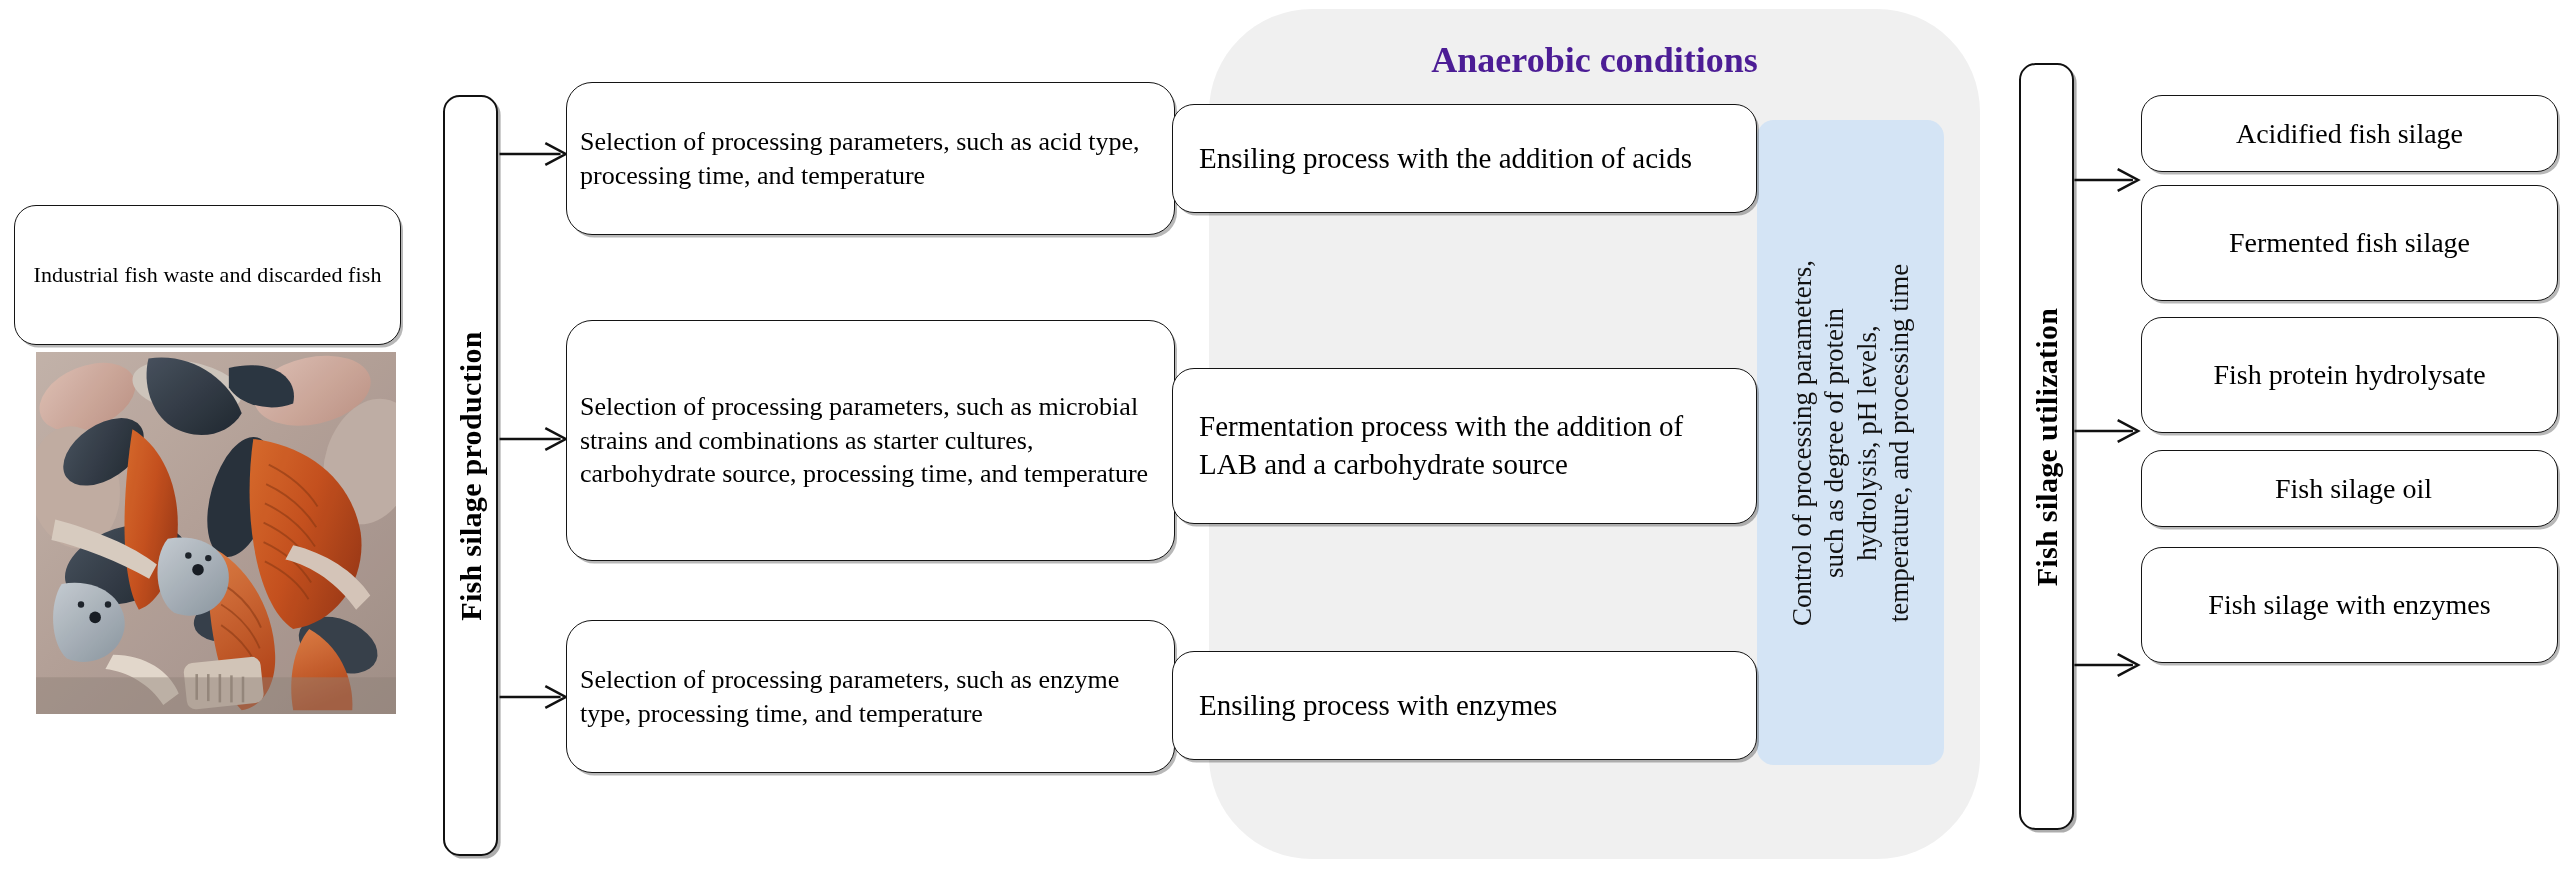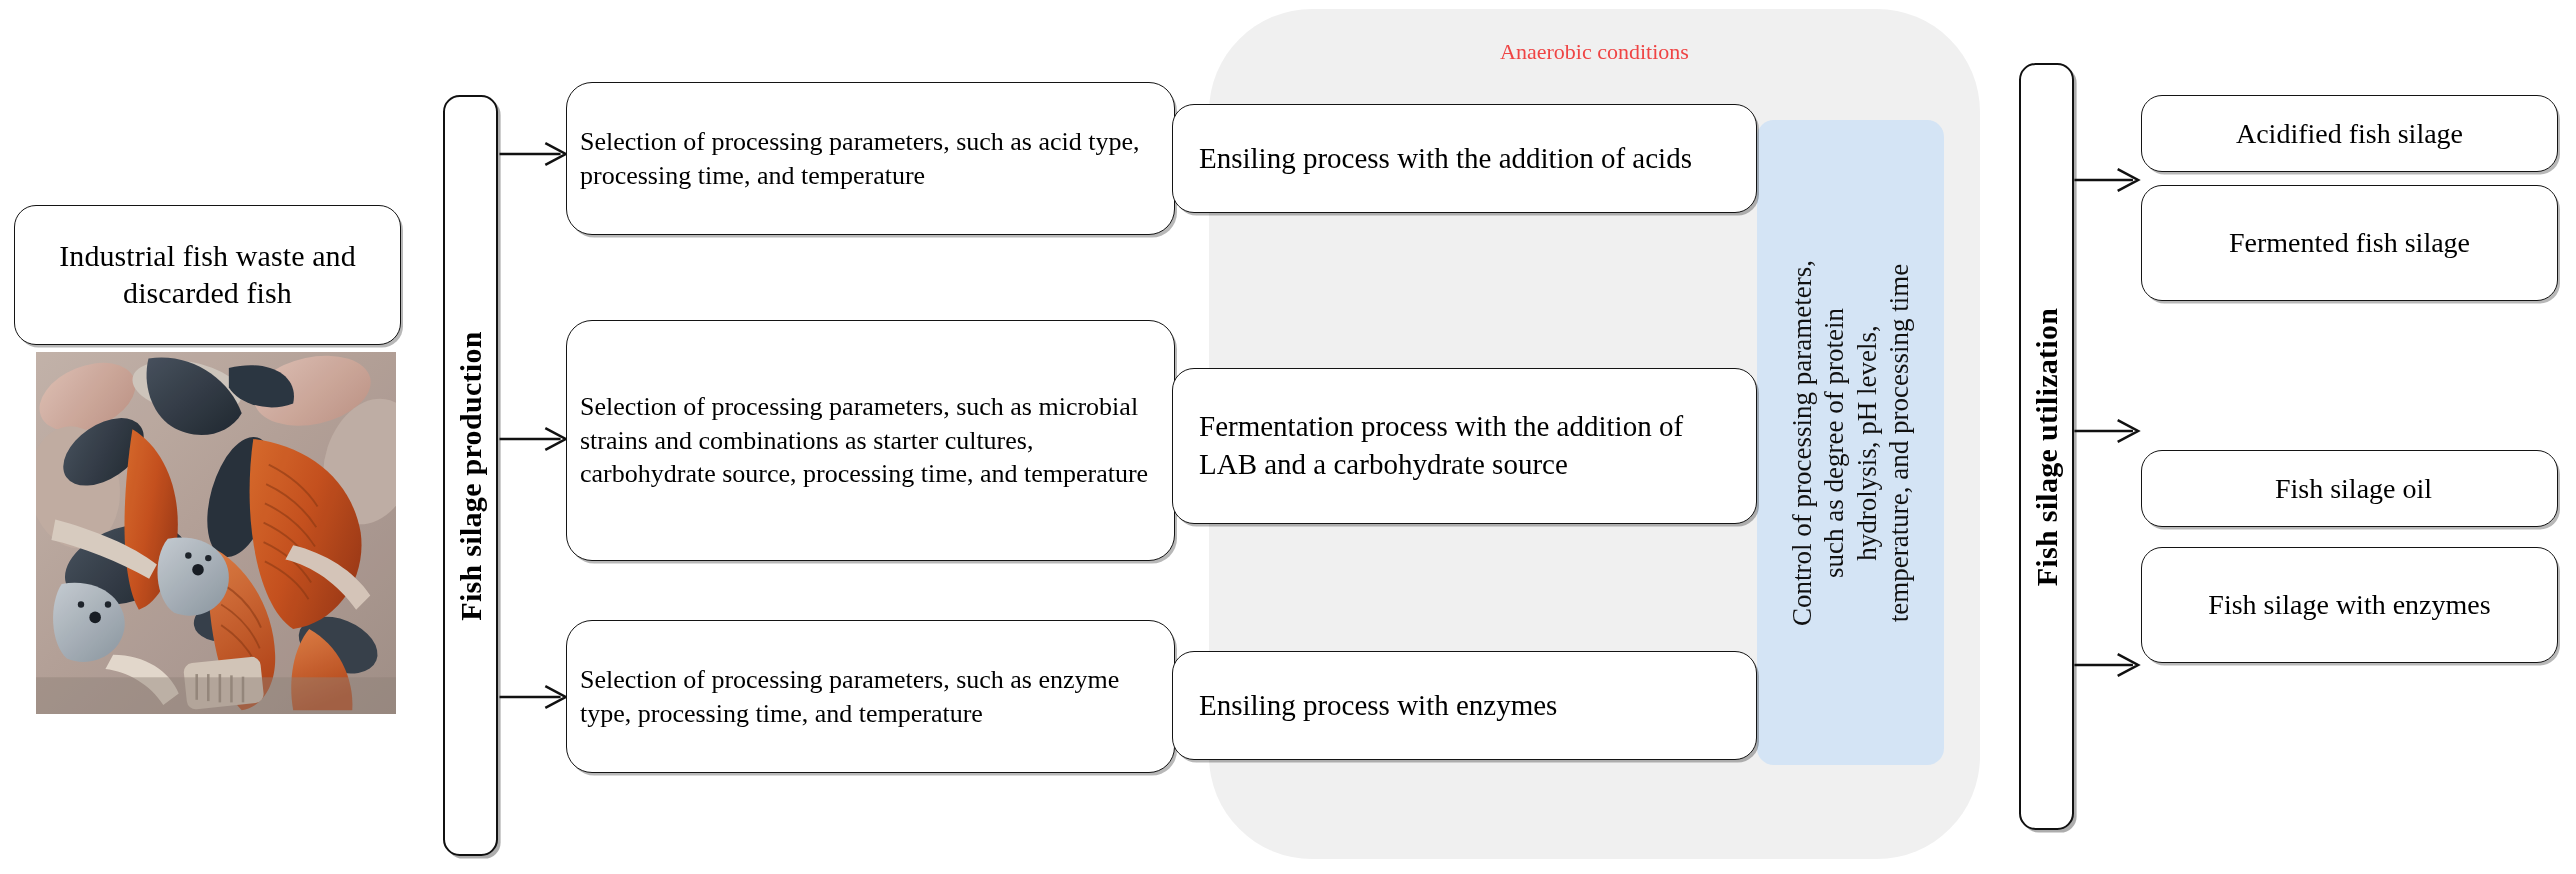--- a/index.html
+++ b/index.html
@@ -17,21 +17,21 @@
     display:flex;
     align-items:center;
     box-shadow:2.6px 3.2px 0 -0.6px rgba(20,20,20,0.30);
   }
   .rbox .txt{width:100%;}
 
   
   #srcbox{
     left:14px; top:205px; width:387px; height:140px;
     justify-content:center; text-align:center;
-    font-size:30px; line-height:1.22; letter-spacing:0.1px;
+    font-size:22px; line-height:1.22; letter-spacing:0.1px;
   }
 
   
   #photo{
     position:absolute; left:36px; top:352px; width:360px; height:362px;
     overflow:hidden; background:#b9a99c;
   }
   #photo svg{display:block;width:100%;height:100%;}
 
   
@@ -60,22 +60,22 @@
   #greypanel{
     position:absolute;
     left:1209px; top:9px; width:771px; height:850px;
     background:#f0f0f0;
     border-radius:103px;
   }
   #anaerobic-title{
     position:absolute;
     left:1209px; top:39px; width:771px;
     text-align:center;
-    font-weight:normal; font-size:22px;
-    color:#ef4444;
+    font-weight:bold; font-size:36px;
+    color:#4c1d95;
   }
 
   
   #bluepanel{
     position:absolute;
     left:1757px; top:120px; width:187px; height:645px;
     background:#d4e4f5;
     border-radius:16.7px;
     overflow:hidden;
   }
@@ -306,20 +306,23 @@
       <polyline points="68,5 100,22 68,39" fill="none" stroke="#111" stroke-width="4"></polyline>
     </svg>
   </div>
 
   <div id="out1" class="rbox outbox">
     <div class="txt">Acidified fish silage</div>
   </div>
   <div id="out2" class="rbox outbox">
     <div class="txt">Fermented fish silage</div>
   </div>
+  <div id="out3" class="rbox outbox">
+    <div class="txt">Fish protein hydrolysate</div>
+  </div>
   <div id="out4" class="rbox outbox">
     <div class="txt">Fish silage oil</div>
   </div>
   <div id="out5" class="rbox outbox">
     <div class="txt">Fish silage with enzymes</div>
   </div>
 
 </div>
 
 

